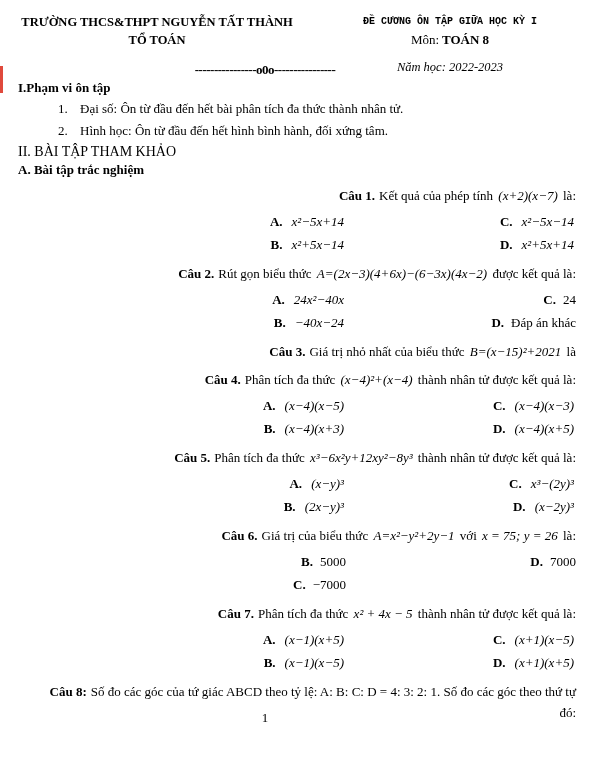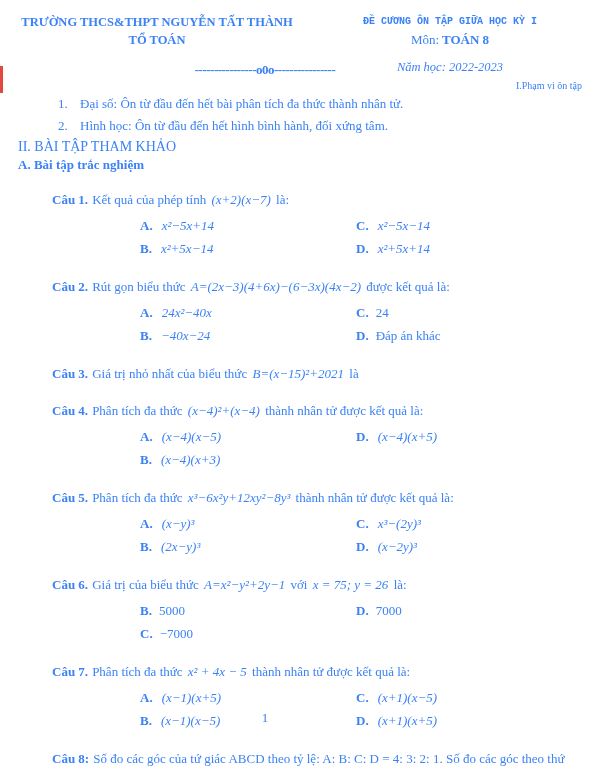--- a/index.html
+++ b/index.html
@@ -1,38 +1,38 @@
 <!DOCTYPE html>
 <html><head>
 <meta charset="utf-8">
 <style>
   html,body{margin:0;padding:0;background:#fff;}
   .doc{
     position:relative;width:600px;height:775px;background:#fff;overflow:hidden;
     font-family:"Liberation Serif","DejaVu Serif",serif;
-    color:#3b82f6;font-size:13px;
+    color:#000000;font-size:13px;
   }
   .red-mark{position:absolute;left:0;top:66px;width:3px;height:27px;}
   .hdr-left{position:absolute;left:8px;top:13px;width:298px;text-align:center;
     font-weight:700;font-size:12.5px;line-height:18px;}
   .hdr-right{position:absolute;left:312px;top:13px;width:276px;text-align:center;
     font-size:12.5px;line-height:17px;}
   .hdr-right .t1{font-weight:700;font-size:10px;font-family:Liberation Mono, monospace;}
   .hdr-right .t2{font-size:13px;margin-top:1px;}
   .hdr-right .t2 b{margin-left:3px;}
   .hdr-right .t3{font-style:italic;font-weight:400;margin-top:11px;}
   .divider{position:absolute;left:0;top:62px;width:530px;text-align:center;
     font-size:13px;font-weight:700;letter-spacing:-0.5px;}
   .content{position:absolute;left:36px;top:80px;width:546px;}
-  .scope-h{font-weight:400;margin:0 0 2px -18px;font-size:10px;text-align:right;}
+  .scope-h{font-weight:700;margin:0 0 2px -18px;font-size:13px;}
   .scope-item{margin:0 0 0 22px;line-height:21.5px;}
   .li-num{display:inline-block;width:22px;}
   .part2-h{font-weight:400;font-size:14px;margin:3px 0 0 -18px;}
   .partA-h{font-weight:700;font-size:13px;margin:2px 0 0 -18px;}
-  .question{margin:16px;}
+  .question{margin:6px;text-align:right;}
   .q-line{margin:7px 0 5px 0;line-height:21px;}
   .q-label{font-weight:700;margin-right:4px;}
   .math{font-style:italic;padding:0 2px;}
   .opts{display:grid;grid-template-columns:216px auto;grid-auto-flow:column;
     grid-template-rows:repeat(2,auto);padding-left:88px;margin-bottom:4px;}
   .opt{line-height:22.5px;white-space:nowrap;}
   .opt-letter{font-weight:700;margin-right:7px;}
   .page-num{position:absolute;left:0;top:710px;width:530px;text-align:center;font-size:13px;}
 </style>
 </head>
@@ -81,20 +81,21 @@
           </div>
         </div>
         <div class="question">
           <p class="q-line"><span class="q-label">Câu 3.</span><span>Giá trị  nhỏ nhất của biểu thức </span><span class="math">B=(x−15)²+2021</span><span> là</span></p>
         </div>
         <div class="question">
           <p class="q-line"><span class="q-label">Câu 4.</span><span>Phân tích đa thức </span><span class="math">(x−4)²+(x−4)</span><span> thành nhân tử được kết quả là:</span></p>
           <div class="opts">
             <div class="opt"><span class="opt-letter">A.</span><span class="math">(x−4)(x−5)</span></div>
             <div class="opt"><span class="opt-letter">B.</span><span class="math">(x−4)(x+3)</span></div>
+            <div class="opt"><span class="opt-letter">C.</span><span class="math">(x−4)(x−3)</span></div>
             <div class="opt"><span class="opt-letter">D.</span><span class="math">(x−4)(x+5)</span></div>
           </div>
         </div>
         <div class="question">
           <p class="q-line"><span class="q-label">Câu 5.</span><span>Phân tích đa thức </span><span class="math">x³−6x²y+12xy²−8y³</span><span> thành nhân tử được kết quả là:</span></p>
           <div class="opts">
             <div class="opt"><span class="opt-letter">A.</span><span class="math">(x−y)³</span></div>
             <div class="opt"><span class="opt-letter">B.</span><span class="math">(2x−y)³</span></div>
             <div class="opt"><span class="opt-letter">C.</span><span class="math">x³−(2y)³</span></div>
             <div class="opt"><span class="opt-letter">D.</span><span class="math">(x−2y)³</span></div>

